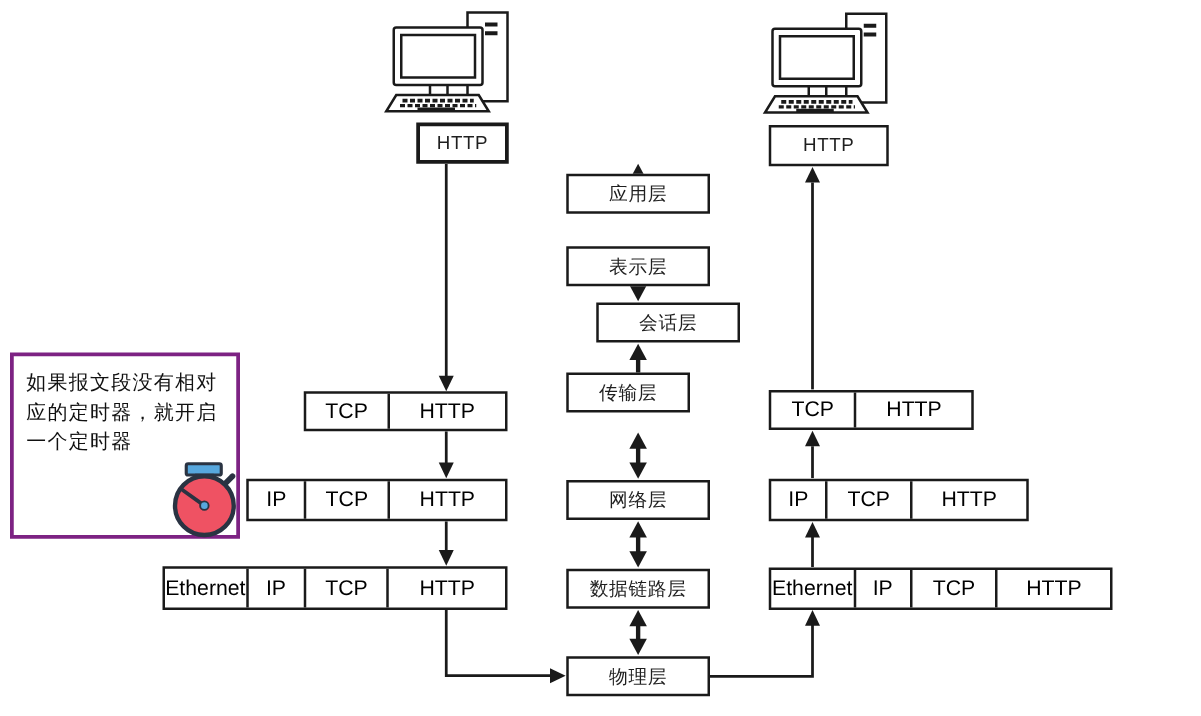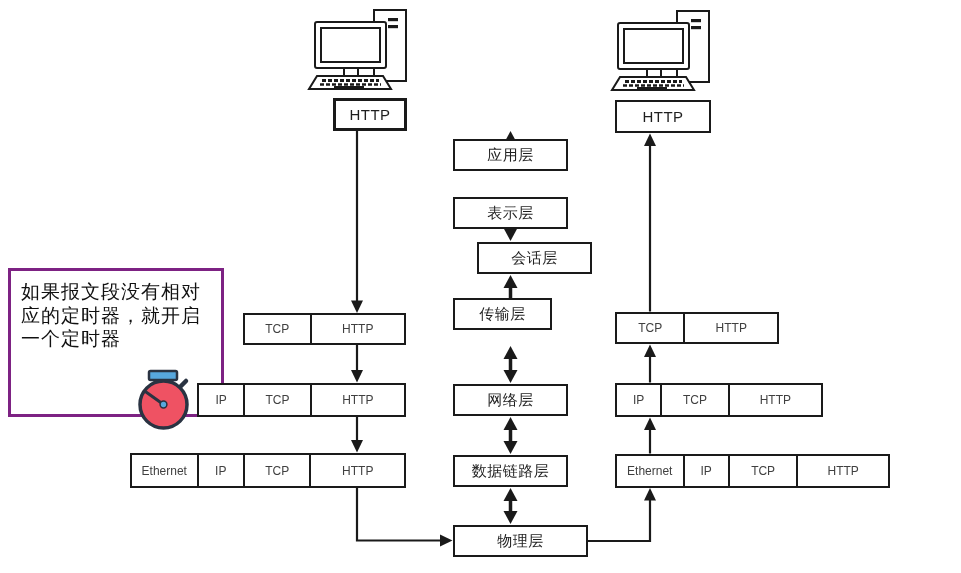--- a/index.html
+++ b/index.html
@@ -14,30 +14,30 @@
     display:flex; align-items:center; justify-content:center;
     font-size:15px; color:#1f1f1f; letter-spacing:0.5px;
   }
   .box.thick { border-width:3px; }
   .row {
     position:absolute; box-sizing:border-box; z-index:3;
     border:2px solid #1a1a1a; background:#ffffff; display:flex;
   }
   .cell {
     display:flex; align-items:center; justify-content:center;
-    border-right:2px solid #1a1a1a; font-size:12px; color:#404040;
+    border-right:2px solid #1a1a1a; font-size:17px; color:#000000;
     box-sizing:border-box;
   }
   .cell:last-child { border-right:none; }
   .note {
-    position:absolute; left:8px; top:268px; width:216px; height:149px;
+    position:absolute; left:8px; top:282px; width:184px; height:149px;
     box-sizing:border-box; z-index:1;
     border:3px solid #7d2283; background:#ffffff;
     font-family:"DejaVu Serif", serif;
-    font-size:19px; line-height:23.5px; letter-spacing:1px; color:#111111;
+    font-size:16px; line-height:23.5px; letter-spacing:1px; color:#111111;
     padding:9px 4px 0 10px;
   }
   .ln  { fill:#ffffff; stroke:#1a1a1a; stroke-width:2; }
   .sw-dark { stroke:#2a3342; }
 </style>
 </head>
 <body>
 
 <div class="canvas">
 
@@ -122,21 +122,21 @@
       <circle cx="163.5" cy="404.5" r="3.4" fill="#57a7dd" stroke="#2a3342" stroke-width="1.5"></circle>
     </g>
   </svg>
 
   <div class="box" style="left:453px; top:98px;  width:115px; height:32px;margin-top:41px;">应用层</div>
   <div class="box" style="left:453px; top:170px; width:115px; height:32px;margin-top:27px;">表示层</div>
   <div class="box" style="left:453px; top:242px; width:115px; height:32px;margin-left:24px;">会话层</div>
   <div class="box" style="left:453px; top:298px; width:99px; height:32px;">传输层</div>
   <div class="box" style="left:453px; top:384px; width:115px; height:32px;">网络层</div>
   <div class="box" style="left:453px; top:455px; width:115px; height:32px;">数据链路层</div>
-  <div class="box" style="left:453px; top:525px; width:135px; height:32px;">物理层</div>
+  <div class="box" style="left:453px; top:525px; width:115px; height:32px;">物理层</div>
 
   <div class="box thick" style="left:333px; top:98px; width:74px; height:33px;">HTTP</div>
 
   <div class="row" style="left:243px; top:313px; width:163px; height:32px;">
     <div class="cell" style="flex:67">TCP</div>
     <div class="cell" style="flex:96">HTTP</div>
   </div>
 
   <div class="row" style="left:197px; top:383px; width:209px; height:34px;">
     <div class="cell" style="flex:46">IP</div>

